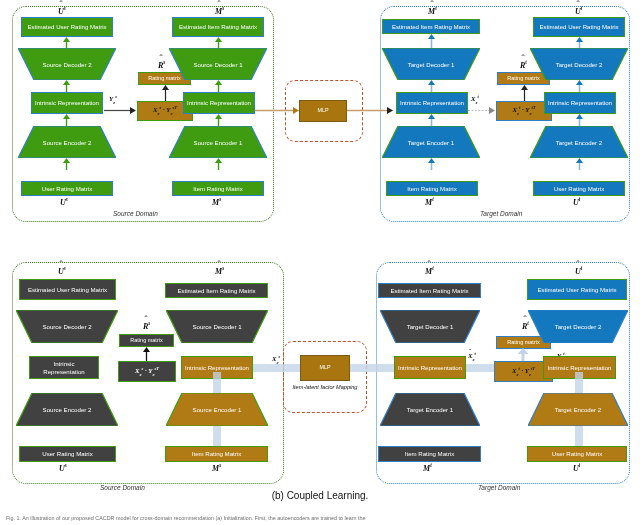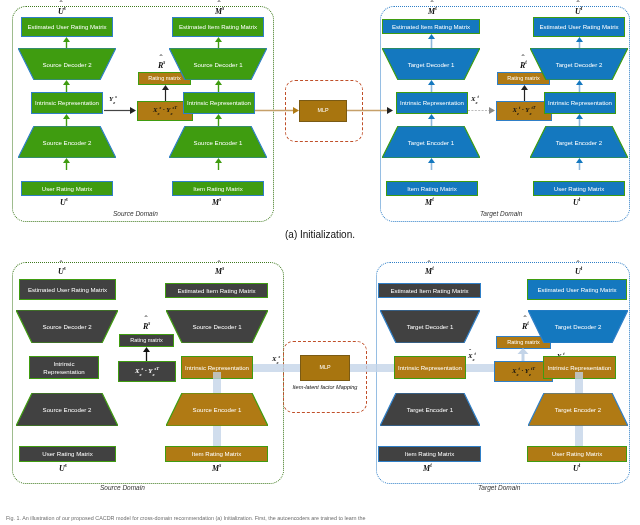--- a/index.html
+++ b/index.html
@@ -250,21 +250,20 @@
         </svg>
       <span class="tinner">Target Encoder 2</span>
     </div>
     <svg class="arr" style="left:575px;top:158px;width:9px;height:12px;">
         <path d="M4.5 12 L4.5 3.5" stroke="#8fb8dd" stroke-width="1.6"></path>
         <path d="M4.5 0 L8 5 L1 5 Z" fill="#1478bf"></path>
       </svg>
     <div class="box blue" style="left:533px;top:181px;width:92px;height:15px;">User Rating Matrix</div>
     <div class="math" style="left:573px;top:196px;">U<sup>t</sup></div>
 
-    <div class="cap" style="left:0;top:229px;">(a) Initialization.</div>
   </div>
 
   <div class="panel" style="left:0;top:258px;width:640px;height:250px;">
 
     <div class="domain green" style="left:12px;top:4px;width:272px;height:222px;"></div>
     <div class="domlabel" style="left:100px;top:226px;">Source Domain</div>
 
     <div class="domain blue" style="left:376px;top:4px;width:254px;height:222px;"></div>
     <div class="domlabel" style="left:478px;top:226px;">Target Domain</div>
 
@@ -366,16 +365,17 @@
     <div class="ghost" style="left:575px;top:114px;width:8px;height:90px;"></div>
     <div class="trap" style="left:528px;top:135px;width:100px;height:33px;">
       <svg class="trapshape" viewBox="0 0 100 33" preserveAspectRatio="none">
           <polygon points="16,0 84,0 100,33 0,33" fill="#b07a14" stroke="#2f7fc7" stroke-width="1.2"></polygon>
         </svg>
       <span class="tinner">Target Encoder 2</span>
     </div>
     <div class="box gold" style="left:527px;top:188px;width:100px;height:16px;">User Rating Matrix</div>
     <div class="math" style="left:573px;top:204px;">U<sup>t</sup></div>
 
+    <div class="cap" style="left:0;top:232px;">(b) Coupled Learning.</div>
   </div>
 
   <div class="figcap" style="left:6px;top:515px;">Fig. 1.   An illustration of our proposed CACDR model for cross-domain recommendation (a) Initialization. First, the autoencoders are trained to learn the</div>
 </div>
 
 </body></html>

